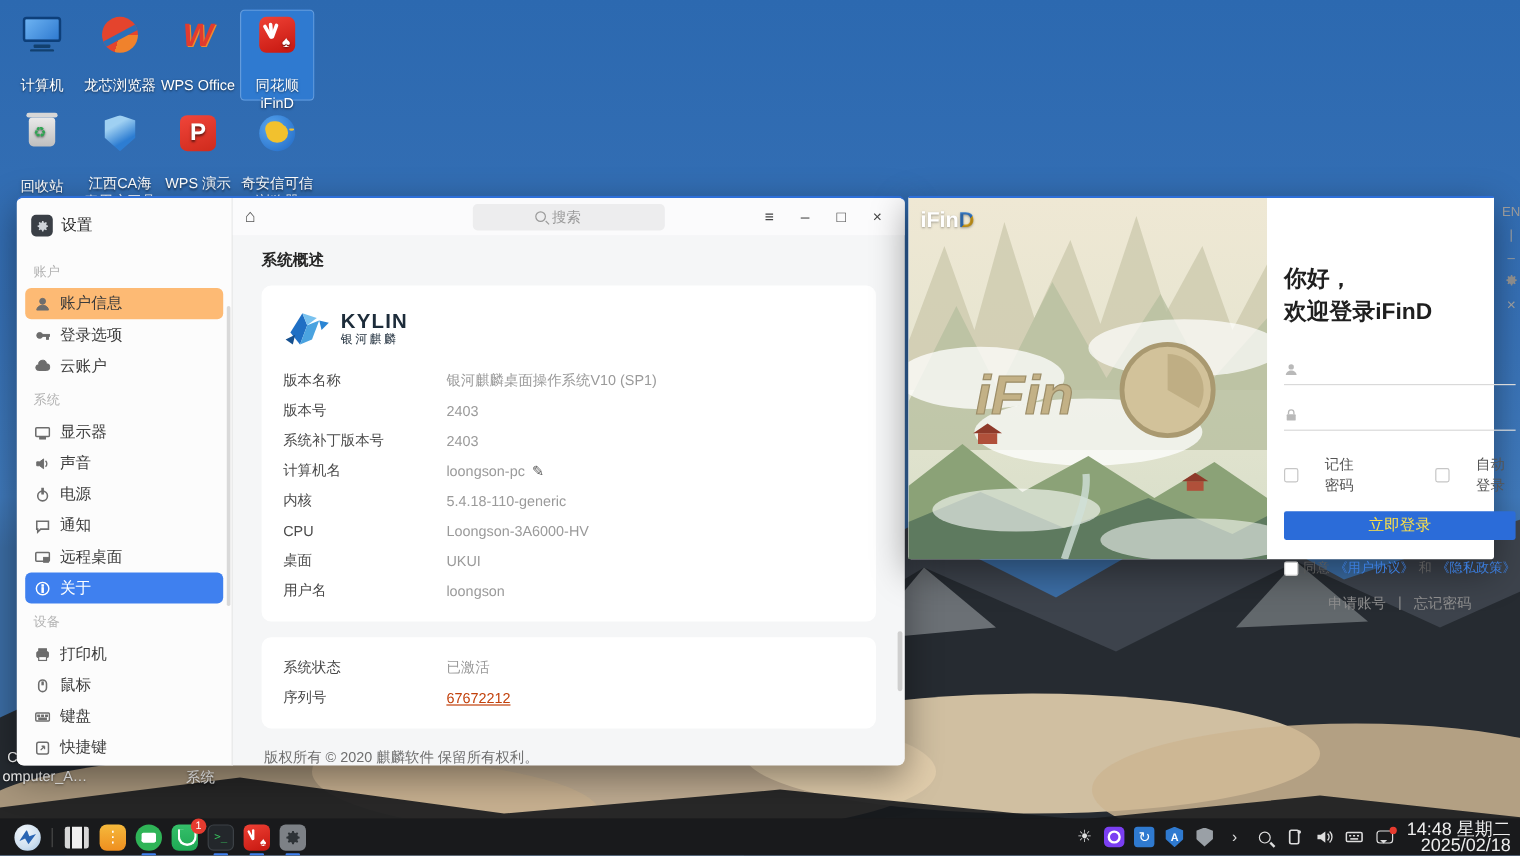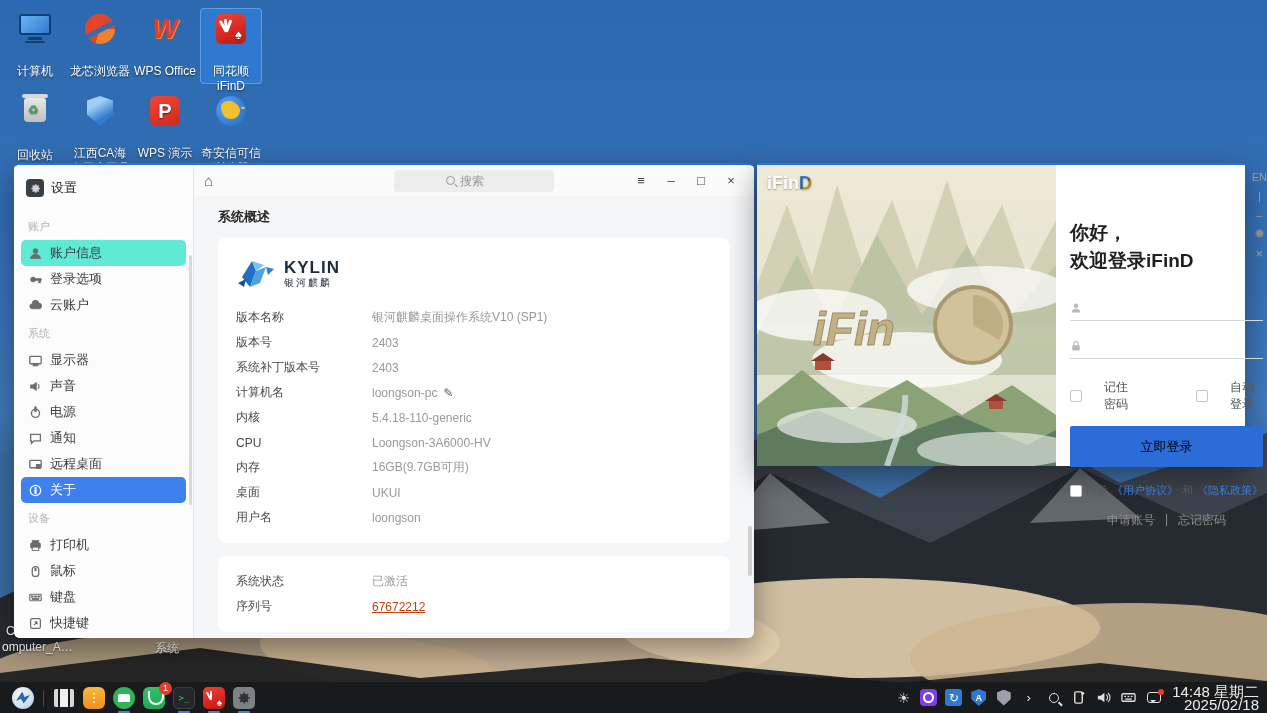--- a/index.html
+++ b/index.html
@@ -36,21 +36,21 @@
   .win { position:absolute; box-shadow:0 10px 30px rgba(0,0,0,.4); border-top:2px solid #2e6fd8; }
 
   
   .w-set { left:14px; top:163px; width:740px; height:475px; border-radius:6px; background:#f5f6f7; display:flex; overflow:hidden; }
   .sb { width:180px; background:#fcfcfc; border-right:1px solid #e7e7e7; padding:10px 7px 0 7px; position:relative; font-size:13px; color:#333; }
   .sb-head { display:flex; align-items:center; gap:7px; padding:4px 5px 14px 5px; font-size:13px; color:#222; }
   .sb-appicon { width:18px; height:18px; border-radius:4px; background:#3a3f46; display:flex; align-items:center; justify-content:center; color:#cfd4da; }
   .sb-sec { font-size:11px; color:#b3b3b3; padding:8px 7px 6px; }
   .sb-item { display:flex; align-items:center; gap:8px; height:26px; padding:0 8px; border-radius:5px; color:#3c3c3c; }
   .sb-item svg { width:13px; height:13px; fill:#6d6d6d; stroke:#6d6d6d; flex:none; }
-  .sb-item.hl { background:#5eead4; }
+  .sb-item.hl { background:#fdba74; }
   .sb-item.act { background:#3f80ef; color:#fff; }
   .sb-item.act svg { fill:#fff; stroke:#fff; }
   .sb-scroll { position:absolute; right:1px; top:90px; width:3px; height:250px; background:#d9d9d9; border-radius:2px; }
 
   .set-main { flex:1; display:flex; flex-direction:column; position:relative; }
   .set-top { height:31px; background:#fbfbfc; display:flex; align-items:center; padding:0 10px; position:relative; }
   .home-ic { color:#555; font-size:15px; width:24px; }
   .search-pill { position:absolute; left:50%; transform:translateX(-50%); width:160px; height:22px; background:#ededee; border-radius:4px; display:flex; align-items:center; justify-content:center; gap:5px; }
   .magzoom { width:9px; height:9px; border:1.4px solid #9a9a9a; border-radius:50%; position:relative; flex:none; }
   .magzoom:after { content:""; position:absolute; left:7px; top:8px; width:4px; height:1.4px; background:#9a9a9a; transform:rotate(45deg); }
@@ -83,21 +83,21 @@
   .lg-ctl { position:absolute; top:6px; right:10px; display:flex; align-items:center; gap:7px; font-size:11px; color:#999;flex-direction:column; }
   .lg-ctl .g { display:flex; align-items:center; }
   .lg-ctl svg { width:11px; height:11px; fill:#8a8a8a; }
   .greet { margin-top:44px; font-size:19px; font-weight:bold; color:#1f1f1f; line-height:28px; }
   .fld { display:flex; align-items:center; gap:7px; border-bottom:1px solid #d9d9d9; margin-top:26px; padding-bottom:5px; }
   .fld svg { width:12px; height:12px; fill:#b9b9b9; flex:none; }
   .fld input { border:0; outline:none; flex:1; font-size:12px; background:transparent; }
   .cbrow { display:flex; align-items:center; gap:22px; margin-top:20px; font-size:12px; color:#555; }
   .cb { width:12px; height:12px; border:1px solid #c6c6c6; border-radius:2px; background:#fff; flex:none; }
   .cbrow .gap { width:22px; }
-  .btn-login { margin-top:13px; width:100%; height:41px; background:#2b6cd9; color:#000000; font-size:13px; border:0; border-radius:2px; display:flex; align-items:center; justify-content:center; }
+  .btn-login { margin-top:13px; width:100%; height:24px; background:#2b6cd9; color:#fde047; font-size:13px; border:0; border-radius:2px; display:flex; align-items:center; justify-content:center; }
   .agree { display:flex; align-items:center; gap:4px; margin-top:16px; font-size:11px; color:#595959; white-space:nowrap; }
   .agree .lnk { color:#3b7ddd; }
   .lg-foot { margin-top:14px; text-align:center; font-size:12px; color:#8c8c8c; display:flex; justify-content:center; gap:10px; }
 
   
   .tbar { position:absolute; left:0; bottom:0; width:1267px; height:31px; background:#191a1c; display:flex; align-items:center; padding:0 8px; z-index:50; }
   .tb-ic { width:26px; height:24px; margin:0 2px; display:flex; align-items:center; justify-content:center; position:relative; flex:none; }
   .runbar { position:absolute; bottom:-3px; left:7px; width:12px; height:2px; background:#3f80ef; border-radius:1px; }
   .start { width:22px; height:22px; border-radius:50%; background:radial-gradient(circle at 35% 30%,#f3f7fb,#cfe0f0 60%,#9dbede); position:relative; overflow:hidden; }
   .start:after { content:""; position:absolute; left:4px; top:5px; width:14px; height:12px; background:#2b66b4; clip-path:polygon(0 80%,45% 0,60% 45%,100% 30%,55% 100%,35% 60%); }
@@ -373,24 +373,20 @@
           </div>
         <div class="irow">
             <span class="rl">内核</span>
             <span class="rv">5.4.18-110-generic</span>
           </div>
         <div class="irow">
             <span class="rl">CPU</span>
             <span class="rv">Loongson-3A6000-HV</span>
           </div>
         <div class="irow">
-            <span class="rl">内存</span>
-            <span class="rv">16GB(9.7GB可用)</span>
-          </div>
-        <div class="irow">
             <span class="rl">桌面</span>
             <span class="rv">UKUI</span>
           </div>
         <div class="irow">
             <span class="rl">用户名</span>
             <span class="rv">loongson</span>
           </div>
       </div>
 
       <div class="card" style="margin-top:13px;">

